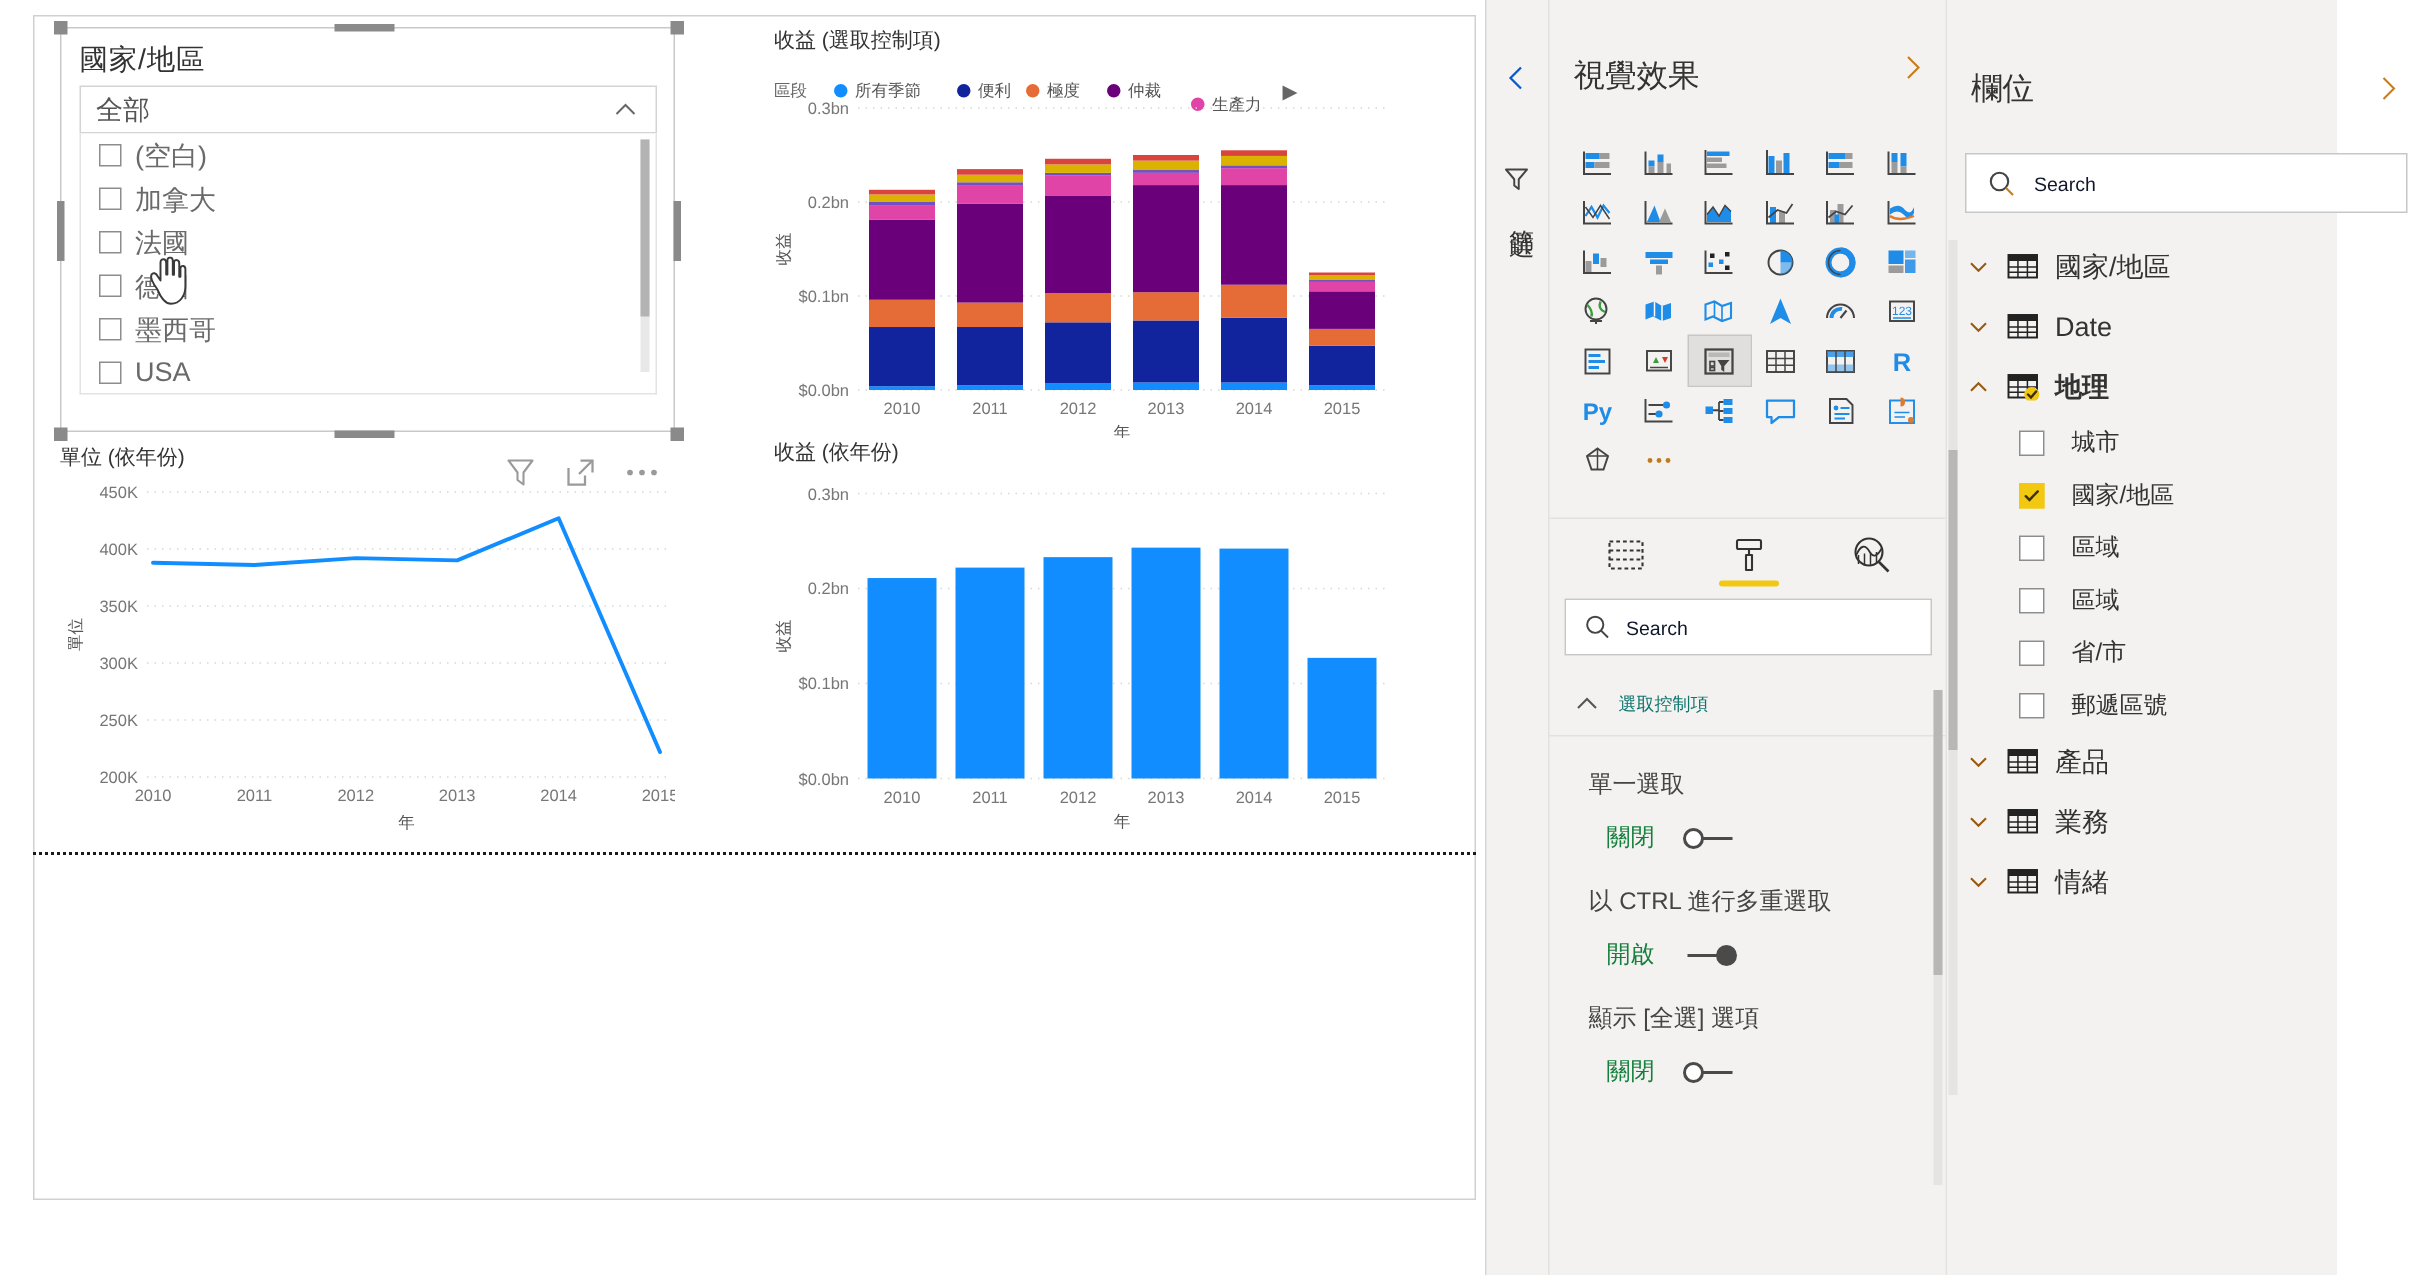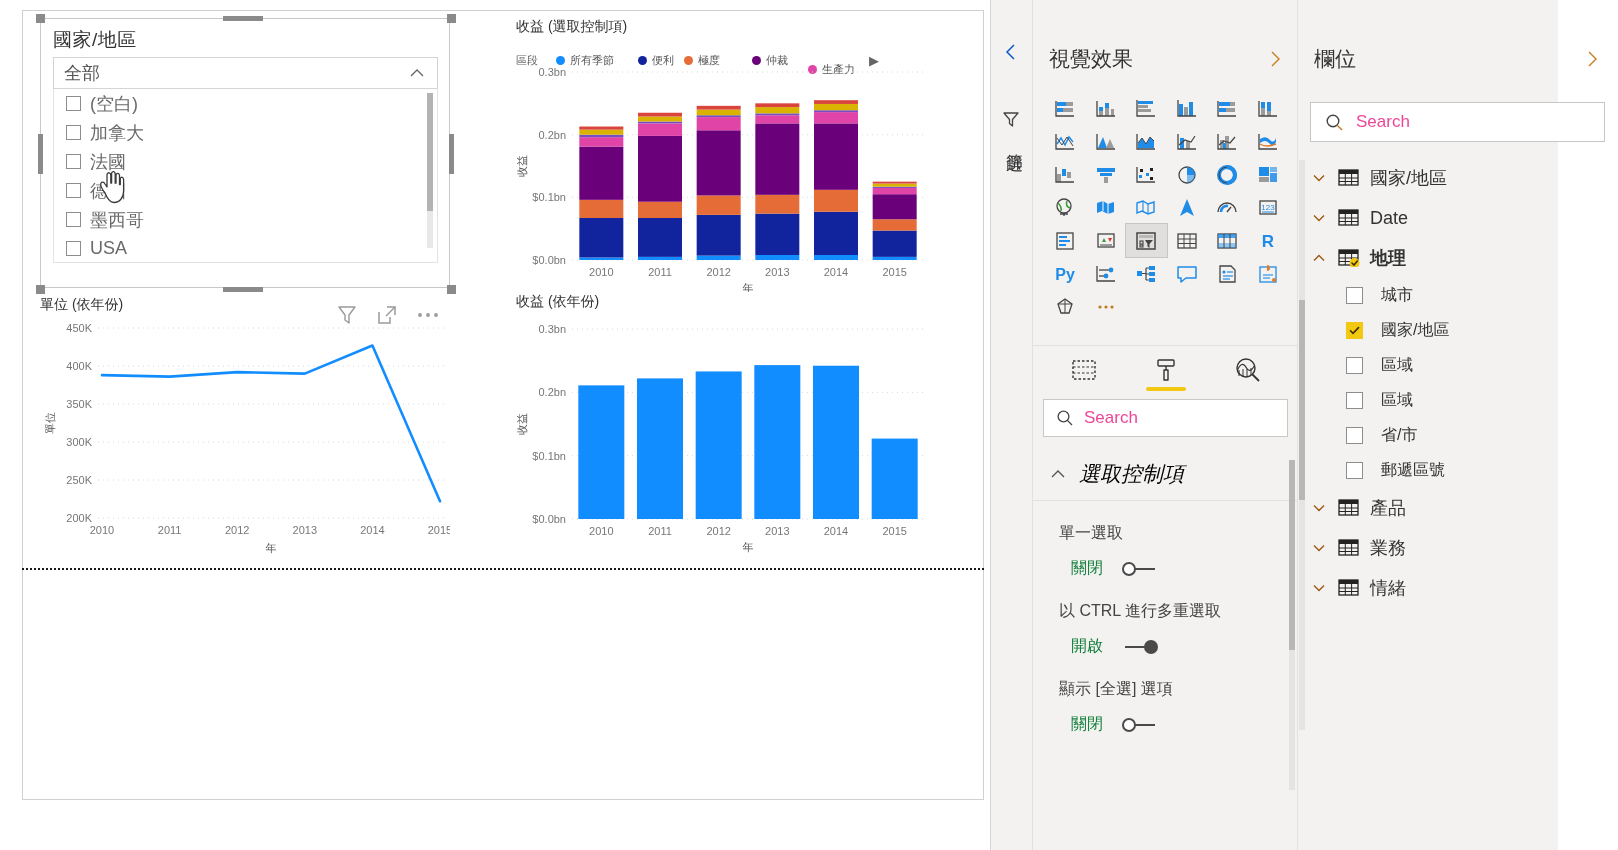--- a/index.html
+++ b/index.html
@@ -128,21 +128,21 @@
   }
 
   #viz-pane {
     position: absolute; left: 1032px; top: 0;
     width: 265px; height: 850px;
     background: #f3f2f1; border-left: 1px solid #e1e1e1;
   }
   #viz-header {
     position: absolute; left: 0; top: 36px;
     width: 265px; height: 46px;
-    display: flex; align-items: center; justify-content: space-between;
+    display: flex; justify-content: space-between;
     padding: 0 14px 0 16px;
   }
   #viz-title { font-size: 21px; color: #333; }
   .pane-chevron { width: 18px; height: 18px; }
 
   #viz-gallery {
     position: absolute; left: 12px; top: 92px;
     width: 244px;
     display: grid; grid-template-columns: repeat(6, 40.5px);
     grid-auto-rows: 33px;
@@ -170,32 +170,32 @@
     width: 40px; height: 4px; background: #f2c811; border-radius: 2px;
   }
 
   #viz-search {
     position: absolute; left: 10px; top: 399px;
     width: 245px; height: 38px;
     background: #fff; border: 1px solid #c9c7c5;
     display: flex; align-items: center; gap: 10px; padding: 0 12px;
   }
   #viz-search-text, #fields-search-text {
-    font-size: 17px; color: #ec4899;
+    font-size: 13px; color: #0f172a;
   }
 
   #format-section {
     position: absolute; left: 0; top: 452px; width: 265px;
   }
   #format-section-header {
     display: flex; align-items: center; gap: 12px;
     padding: 8px 0 12px 16px;
     border-bottom: 1px solid #e3e1df;
   }
-  #format-section-title { font-size: 21px; color: #000000; font-style: italic; }
+  #format-section-title { font-size: 12px; color: #0f766e; }
   .format-group { padding: 22px 0 0 26px; }
   .format-group-label { font-size: 16px; color: #444; }
   .toggle-row {
     display: flex; align-items: center; gap: 14px;
     margin-top: 14px; padding-left: 12px;
   }
   .toggle-state { font-size: 16px; color: #15803d; }
   .toggle {
     width: 46px; height: 18px; position: relative;
   }
@@ -363,21 +363,21 @@
     <div id="stacked-legend">
         <span class="legend-title">區段</span>
         <span class="legend-item" style="margin-right: 24px;">
           <span class="legend-dot" style="background: rgb(17, 141, 255);"></span>
           <span class="legend-text">所有季節</span>
         </span>
         <span class="legend-item" style="margin-right: 10px;">
           <span class="legend-dot" style="background: rgb(18, 35, 158);"></span>
           <span class="legend-text">便利</span>
         </span>
-        <span class="legend-item" style="margin-right: 32px;">
+        <span class="legend-item" style="margin-right: 18px;">
           <span class="legend-dot" style="background: rgb(230, 108, 55);"></span>
           <span class="legend-text">極度</span>
         </span>
         <span class="legend-item" style="margin-right: 20px;">
           <span class="legend-dot" style="background: rgb(107, 0, 123);"></span>
           <span class="legend-text">仲裁</span>
         </span>
         <span class="legend-item" style="margin-right: 14px; margin-top: 18px;">
           <span class="legend-dot" style="background: rgb(224, 68, 167);"></span>
           <span class="legend-text">生產力</span>

